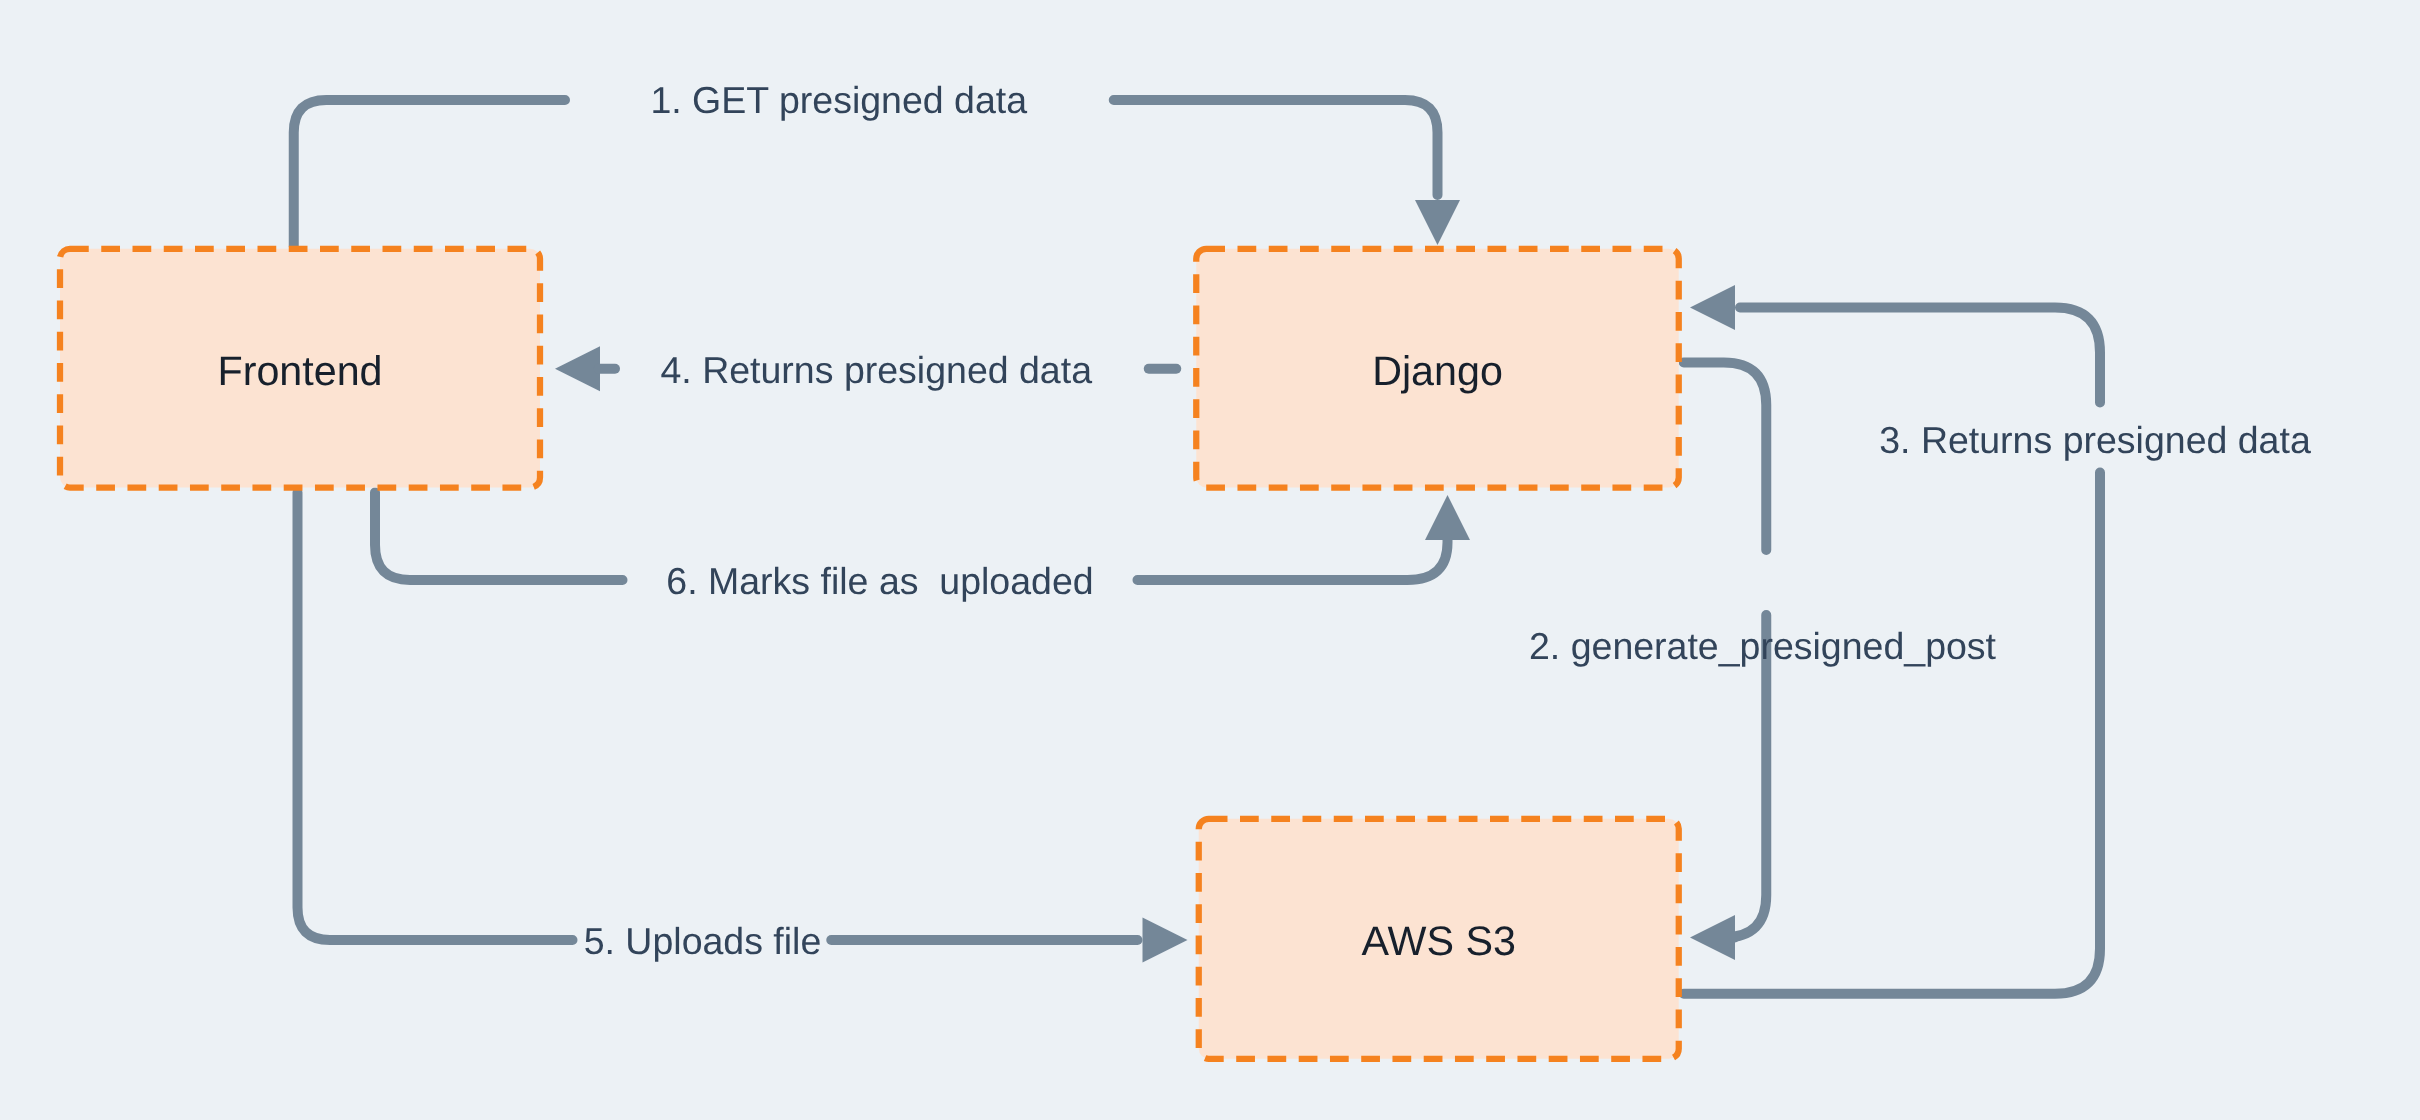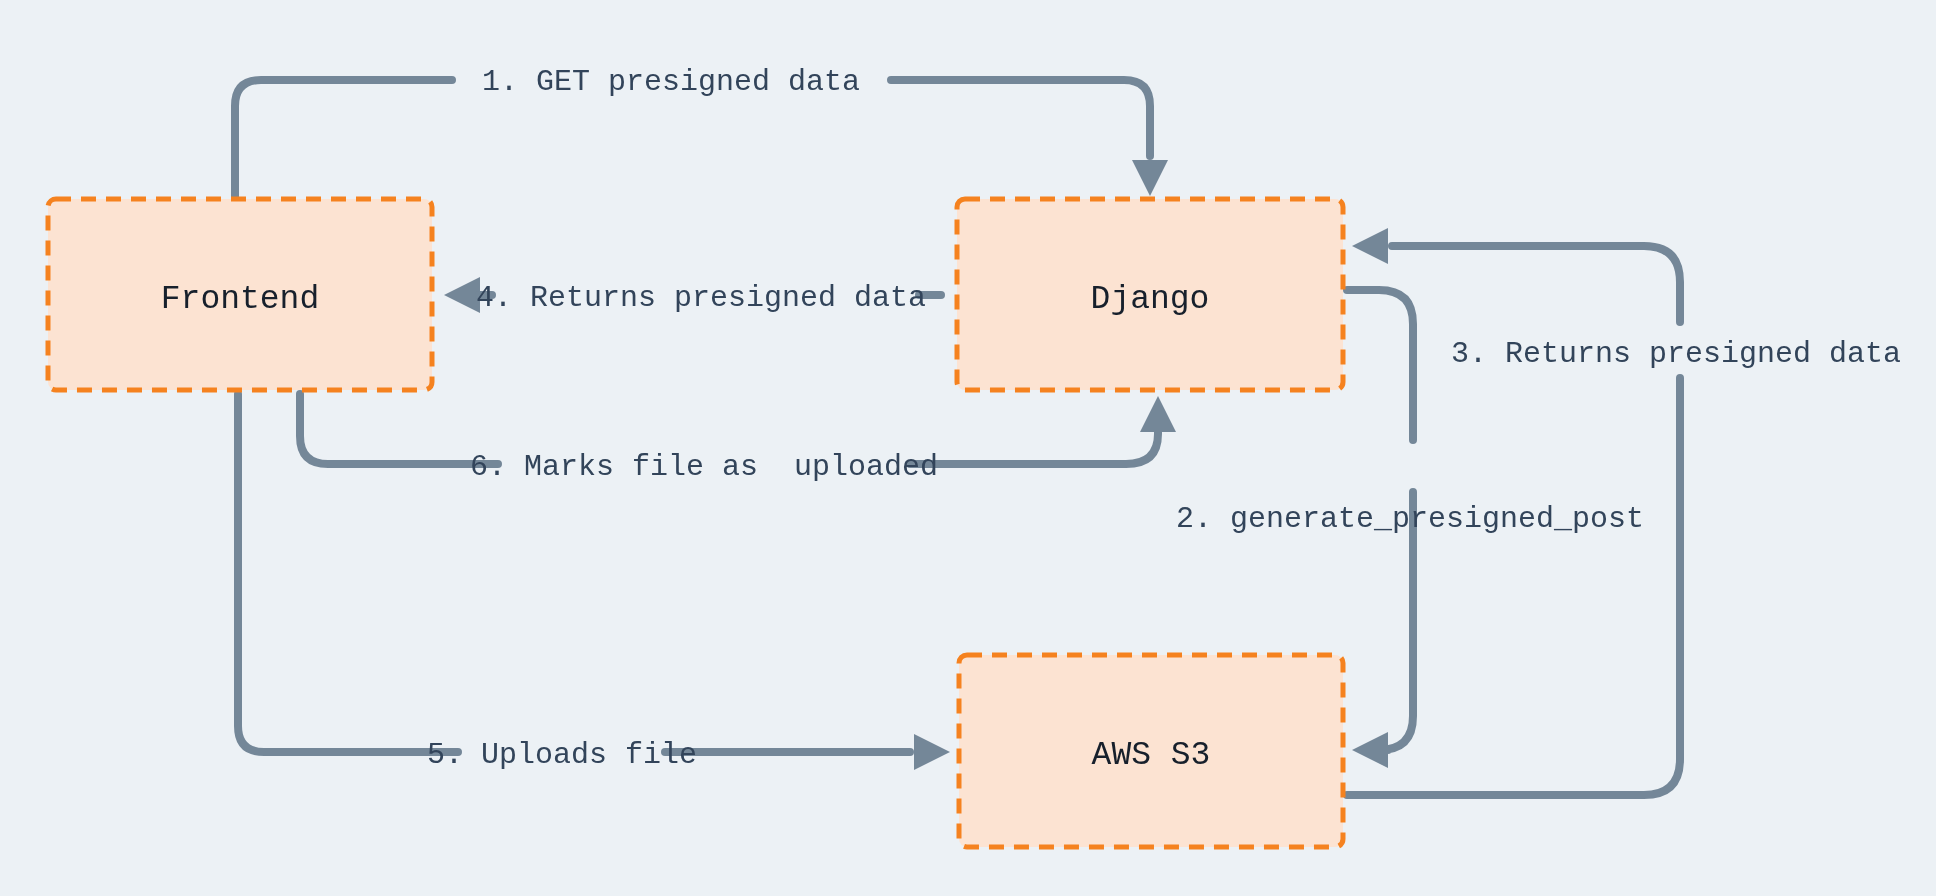--- a/index.html
+++ b/index.html
@@ -8,21 +8,20 @@
     width: 1936px;
     height: 896px;
     background: #ECF1F5;
     font-family: "Liberation Sans", sans-serif;
     overflow: hidden;
   }
   #diagram-root {
     position: relative;
     width: 1936px;
     height: 896px;
-    font-family: Liberation Mono, monospace;
   }
   svg { display: block; }
   .node-box {
     fill: #FCE3D2;
     stroke: #F5821F;
     stroke-width: 5;
     stroke-dasharray: 15 10;
   }
   .edge {
     fill: none;

